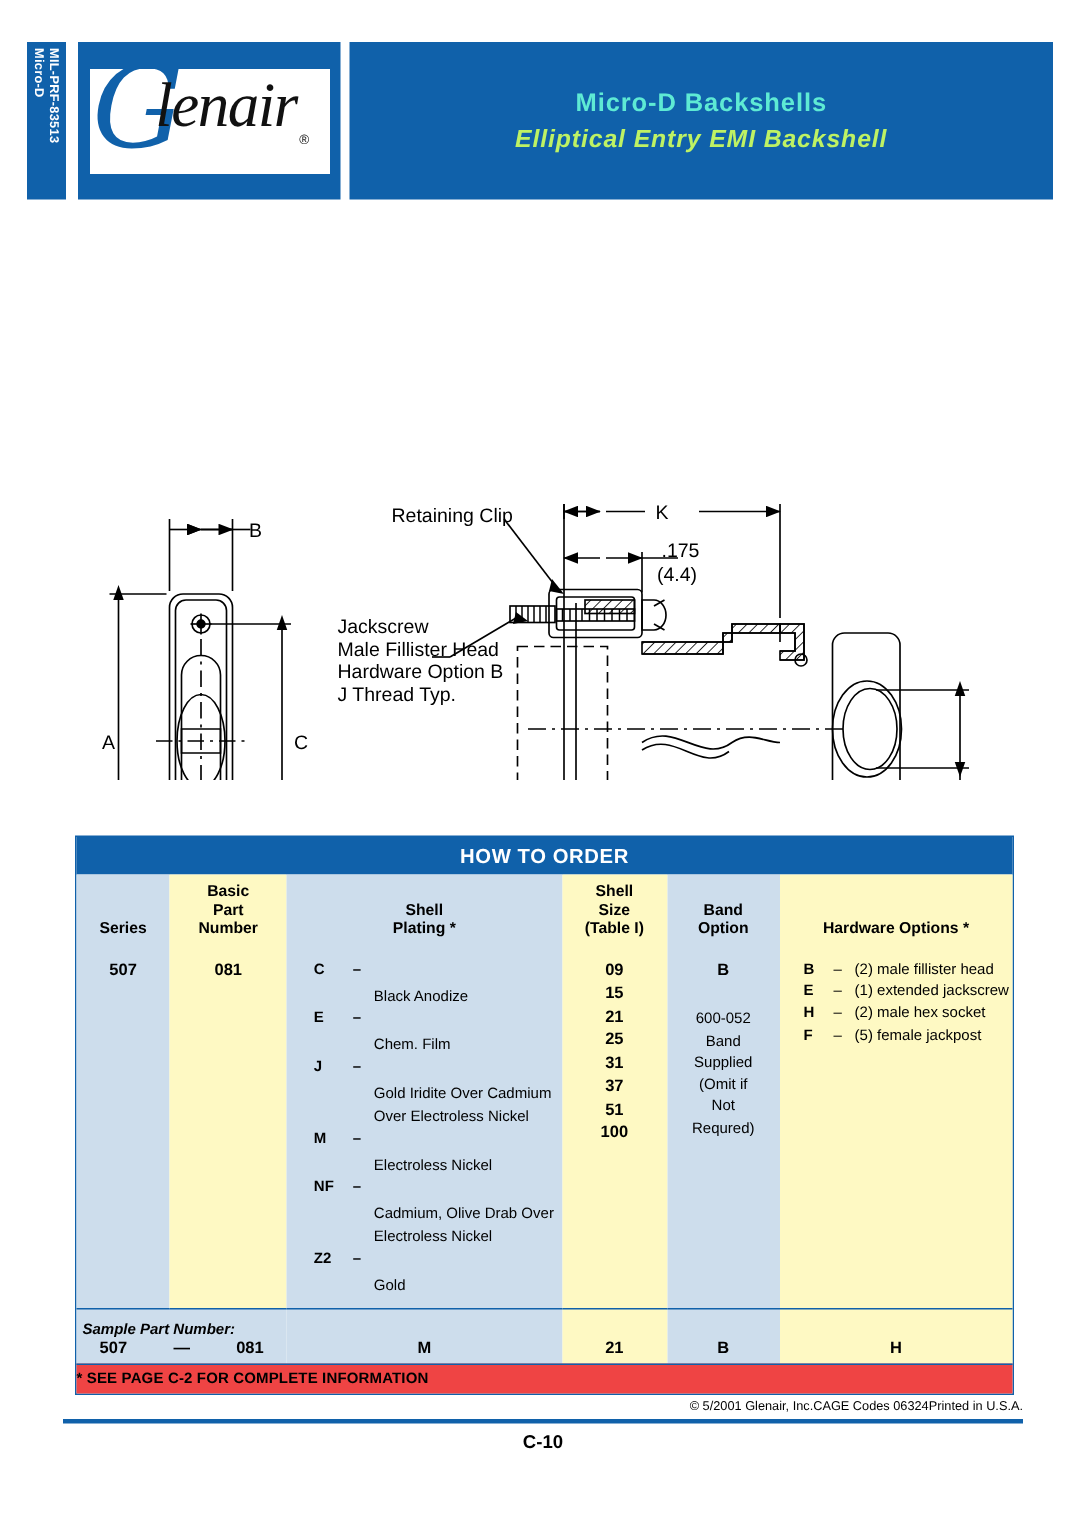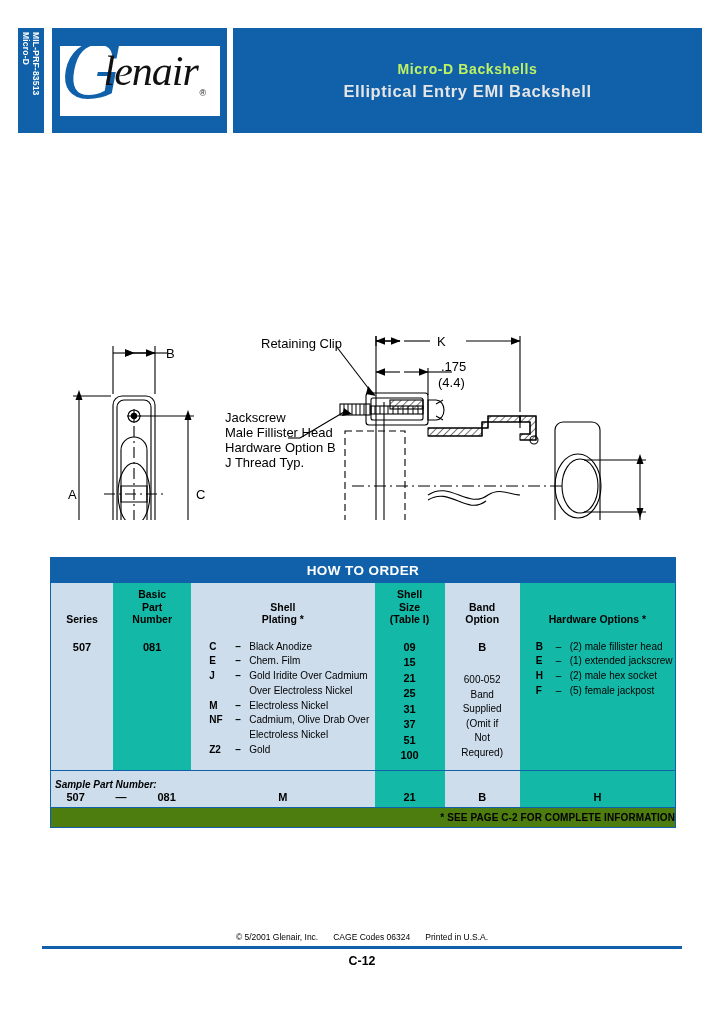--- a/index.html
+++ b/index.html
@@ -15,62 +15,62 @@
   .logobox{position:absolute;left:52px;top:28px;width:175px;height:105px;background:#1061AA;
       display:flex;align-items:center;justify-content:center;}
   .logoinner{width:160px;height:70px;background:#fff;position:relative;overflow:hidden;}
   .logo-g{position:absolute;left:2px;top:-12px;font-family:"DejaVu Serif",serif;font-style:italic;
       font-size:76px;color:#1061AA;line-height:1;}
   .logo-rest{position:absolute;left:44px;top:4px;font-family:Liberation Serif, serif;font-style:italic;
       font-size:42px;color:#111;line-height:1;letter-spacing:-1px;}
   .logo-r{position:absolute;left:140px;top:42px;font-size:9px;color:#111;}
   .hdr{position:absolute;left:233px;top:28px;width:469px;height:105px;background:#1061AA;
       display:flex;flex-direction:column;align-items:center;justify-content:center;}
-  .hdr .l1{color:#bef264;font-size:14px;font-weight:bold;letter-spacing:.6px;margin-bottom:5px;}
-  .hdr .l2{color:#e5e5e5;font-size:16.5px;font-weight:bold;letter-spacing:.6px;}
+  .hdr .l1{color:#5eead4;font-size:17px;font-weight:bold;letter-spacing:.6px;margin-bottom:5px;}
+  .hdr .l2{color:#bef264;font-size:16.5px;font-weight:bold;letter-spacing:.6px;font-style:italic;}
 
   
   .draw{position:absolute;left:0;top:150px;width:720px;height:370px;}
   .draw svg{display:block;}
 
   
   .tbl{position:absolute;left:50px;top:557px;width:626px;border:1.6px solid #1061AA;box-sizing:border-box;}
   .tbl .title{background:#1061AA;color:#fff;text-align:center;font-size:13.5px;font-weight:bold;
       padding:5px 0 5px 0;letter-spacing:.4px;}
   .tbl table{border-collapse:collapse;width:100%;table-layout:fixed;}
   .tbl th,.tbl td{vertical-align:bottom;padding:0;}
   .shade{background:#CDDDEC;}
-  .white{background:#14b8a6;margin-top:24px;}
+  .white{background:#fef9c3;margin-top:24px;}
   .hrow th{text-align:center;font-size:10.5px;font-weight:bold;line-height:12.5px;
       padding:5px 2px 6px 2px;vertical-align:bottom;}
   .brow td{vertical-align:top;padding:8px 2px 6px 2px;font-size:10px;}
   .c-center{text-align:center;}
   .bnum{font-weight:bold;font-size:11px;line-height:15.5px;}
   .platelist{display:block;padding-left:16px;}
   .pl-row{display:flex;font-size:10px;line-height:14.8px;white-space:nowrap;}
   .pl-code{width:26px;font-weight:bold;flex:0 0 26px;}
   .pl-dash{width:14px;flex:0 0 14px;font-weight:bold;}
-  .pl-txt{flex:1 1 auto;}
+  .pl-txt{flex:1 1 auto;margin-top:18px;}
   .pl-cont{padding-left:40px;font-size:10px;line-height:14.8px;}
   .bandtxt{font-size:10px;line-height:14.5px;text-align:center;}
   .hw-row{display:flex;font-size:10px;line-height:14.8px;white-space:nowrap;}
   .hw-code{width:20px;font-weight:bold;flex:0 0 20px;text-align:left;}
   .hw-dash{width:14px;flex:0 0 14px;}
   .hwlist{padding-left:14px;}
   .sprow td{border-top:1.4px solid #1061AA;font-size:11px;font-weight:bold;text-align:center;
       padding:2px 0 4px 0;vertical-align:bottom;height:30px;}
   .splabel{font-style:italic;font-size:10px;font-weight:bold;text-align:left;padding-left:4px;
       display:block;margin-bottom:1px;white-space:nowrap;}
   .sp-sn{display:flex;justify-content:space-around;align-items:flex-end;font-size:11px;font-weight:bold;}
-  .footnote{border-top:1.4px solid #1061AA;text-align:right;font-size:10px;font-weight:bold;
-      padding:4px 0 4px 0;background:#4d7c0f;letter-spacing:.1px;}
+  .footnote{border-top:1.4px solid #1061AA;text-align:left;font-size:10px;font-weight:bold;
+      padding:4px 0 4px 0;background:#ef4444;letter-spacing:.1px;}
 
   
   .ftr{position:absolute;left:42px;top:932px;width:640px;}
-  .ftr .line1{display:flex;justify-content:center;font-size:8.5px;gap:15px;}
+  .ftr .line1{display:flex;justify-content:flex-end;font-size:8.5px;}
   .ftr .rule{height:2.6px;background:#1061AA;margin:4px 0 5px 0;}
   .ftr .line2{text-align:center;font-size:12.4px;font-weight:bold;letter-spacing:-.1px;}
   .ftr .line3{text-align:center;font-size:12.4px;font-weight:bold;margin-top:3px;}
 </style>
 </head>
 <body>
 
 <div class="page">
 
   <div class="tab">
@@ -455,16 +455,16 @@
     <div class="footnote">* SEE PAGE C-2 FOR COMPLETE INFORMATION</div>
   </div>
 
   <div class="ftr">
     <div class="line1">
       <span>© 5/2001 Glenair, Inc.</span>
       <span>CAGE Codes 06324</span>
       <span>Printed in U.S.A.</span>
     </div>
     <div class="rule"></div>
-    <div class="line3">C-12</div>
+    <div class="line3">C-10</div>
   </div>
 
 </div>
 
 </body></html>

